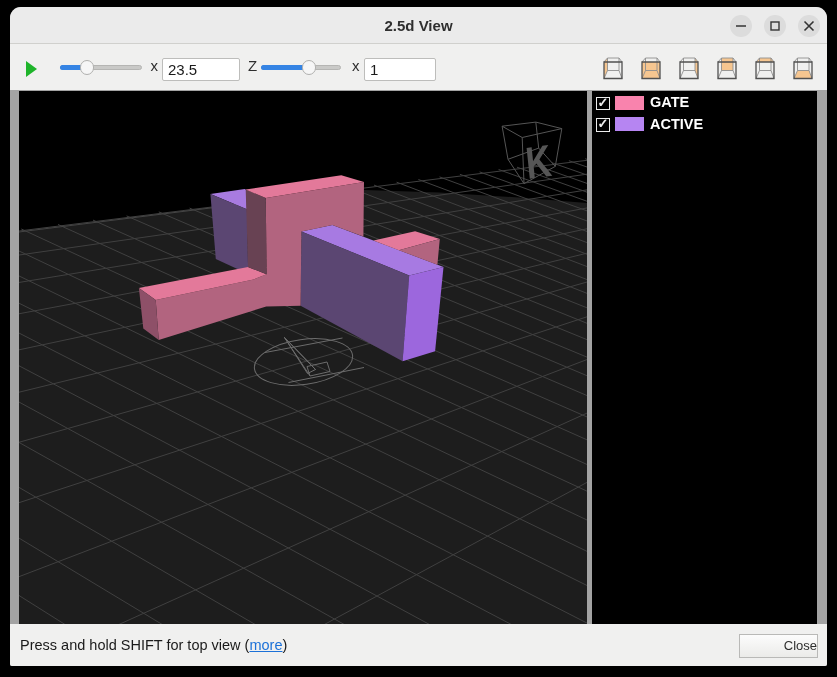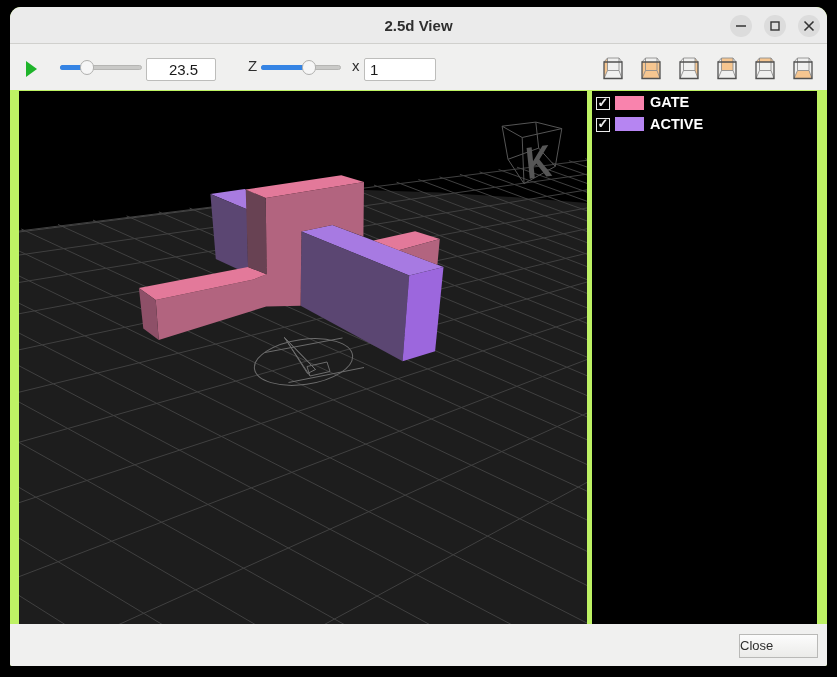--- a/index.html
+++ b/index.html
@@ -1,15 +1,15 @@
 <!DOCTYPE html>
 <html><head><meta charset="utf-8"><style>
 * { margin:0; padding:0; box-sizing:border-box; }
 body { width:837px; height:677px; background:#000; font-family:"Liberation Sans", sans-serif; overflow:hidden; }
-.win { position:absolute; left:10px; top:7px; width:817px; height:659px; background:#bef264; border-radius:11px 11px 2px 2px; overflow:hidden; }
+.win { position:absolute; left:10px; top:7px; width:817px; height:659px; background:#a3a3a3; border-radius:11px 11px 2px 2px; overflow:hidden; }
 .titlebar { position:relative; height:37px; background:#ebebeb; border-bottom:1px solid #d0d0cd; }
 .title { position:absolute; left:0; right:0; top:0; height:37px; line-height:38px; text-align:center; font-size:15px; font-weight:bold; color:#2f2f2f; }
 .wbtn { position:absolute; top:8px; width:22px; height:22px; border-radius:50%; background:#dcdcdc; color:#343434; }
 .toolbar { position:relative; height:46px; background:#f0f0ef; }
 .play { position:absolute; left:15.5px; top:16.5px; width:0; height:0; border-left:11.5px solid #1eb42a; border-top:8px solid transparent; border-bottom:8px solid transparent; }
 .slider { position:absolute; top:16px; height:14px; }
 .track { position:absolute; top:5px; left:0; right:0; height:4.5px; border-radius:2.5px; background:#c9c9c7; border:0.5px solid #b5b5b3; }
 .fill { position:absolute; top:5px; left:0; height:4.5px; border-radius:2.5px; background:#3584e4; }
 .knob { position:absolute; top:0; width:14.5px; height:14.5px; border-radius:50%; background:#f6f6f6; border:1px solid #b0b0ae; }
 .xlab { position:absolute; top:13px; font-size:15px; color:#2e2e2e; }
@@ -19,21 +19,21 @@
 .vp { position:absolute; left:0; top:0; width:568px; height:533px; background:#000; }
 .panel { position:absolute; left:573px; top:0; width:225px; height:533px; background:#000; color:#fff; }
 .row { position:relative; height:19.5px; margin-top:2px; }
 .cb { position:absolute; left:4px; top:3.5px; width:13.5px; height:13.5px; border:1.5px solid #ececec; background:#000; }
 .cb:after { content:"\2713"; position:absolute; left:0.5px; top:-3px; font-size:13px; color:#efefef; font-weight:bold; }
 .sw { position:absolute; left:23px; top:2.5px; width:29px; height:14px; }
 .lay { position:absolute; left:58px; top:1px; font-size:14.5px; font-weight:bold; color:#fff; }
 .statusbar { position:absolute; left:0; right:0; bottom:0; height:42px; background:#f0f0ef; }
 .stext { position:absolute; left:10px; top:13px; font-size:14.5px; color:#1a1a1a; }
 .stext .lnk { color:#1c71d8; text-decoration:underline; }
-.closebtn { position:absolute; right:9px; top:10px; width:79px; height:24px; border:1px solid #b9b9b7; border-radius:0; background:linear-gradient(#fcfcfc,#ebebe9); font-size:13px; color:#2e2e2e; text-align:left; line-height:22px; }
+.closebtn { position:absolute; right:9px; top:10px; width:79px; height:24px; border:1px solid #b9b9b7; border-radius:0; background:linear-gradient(#fcfcfc,#ebebe9); font-size:13px; color:#2e2e2e; text-align:right; line-height:22px; }
 </style></head><body>
 <div class="win">
   <div class="titlebar">
     <div class="title">2.5d View</div>
     <div class="wbtn" style="left:720px;"><svg width="22" height="22">
           <line x1="6" y1="11" x2="16" y2="11" stroke="#343434" stroke-width="1.6"></line>
         </svg></div>
     <div class="wbtn" style="left:754px;"><svg width="22" height="22">
           <rect x="7" y="7" width="8" height="8" fill="none" stroke="#343434" stroke-width="1.4"></rect>
         </svg></div>
@@ -42,21 +42,21 @@
         </svg></div>
   </div>
   <div class="toolbar">
     <div class="play"></div>
     <div class="slider" style="left:50px; width:81.5px;">
         <div class="track"></div>
         <div class="fill" style="width:27px;"></div>
         <div class="knob" style="left:19.5px;"></div>
       </div>
     <div class="xlab" style="left:140.5px;">x</div>
-    <div class="tinput" style="left:136px; width:70px;text-align:center;">23.5</div>
+    <div class="tinput" style="left:152px; width:78px;">23.5</div>
     <div class="xlab" style="left:238px;">Z</div>
     <div class="slider" style="left:251px; width:80px;">
         <div class="track"></div>
         <div class="fill" style="width:48px;"></div>
         <div class="knob" style="left:40.5px;"></div>
       </div>
     <div class="xlab" style="left:342px;">x</div>
     <div class="tinput" style="left:354px; width:72px;">1</div>
     <div style="position:absolute; left:591px; top:0;">
         <div class="cubebtn" style="left:0px;"><svg width="24" height="30" viewBox="0 0 24 30">
@@ -203,14 +203,15 @@
           <div class="lay">GATE</div>
         </div>
       <div class="row">
           <div class="cb"></div>
           <div class="sw" style="background:#b685f2;"></div>
           <div class="lay">ACTIVE</div>
         </div>
     </div>
   </div>
   <div class="statusbar">
+    <div class="stext">Press and hold SHIFT for top view (<span class="lnk">more</span>)</div>
     <div class="closebtn">Close</div>
   </div>
 </div>
 </body></html>

